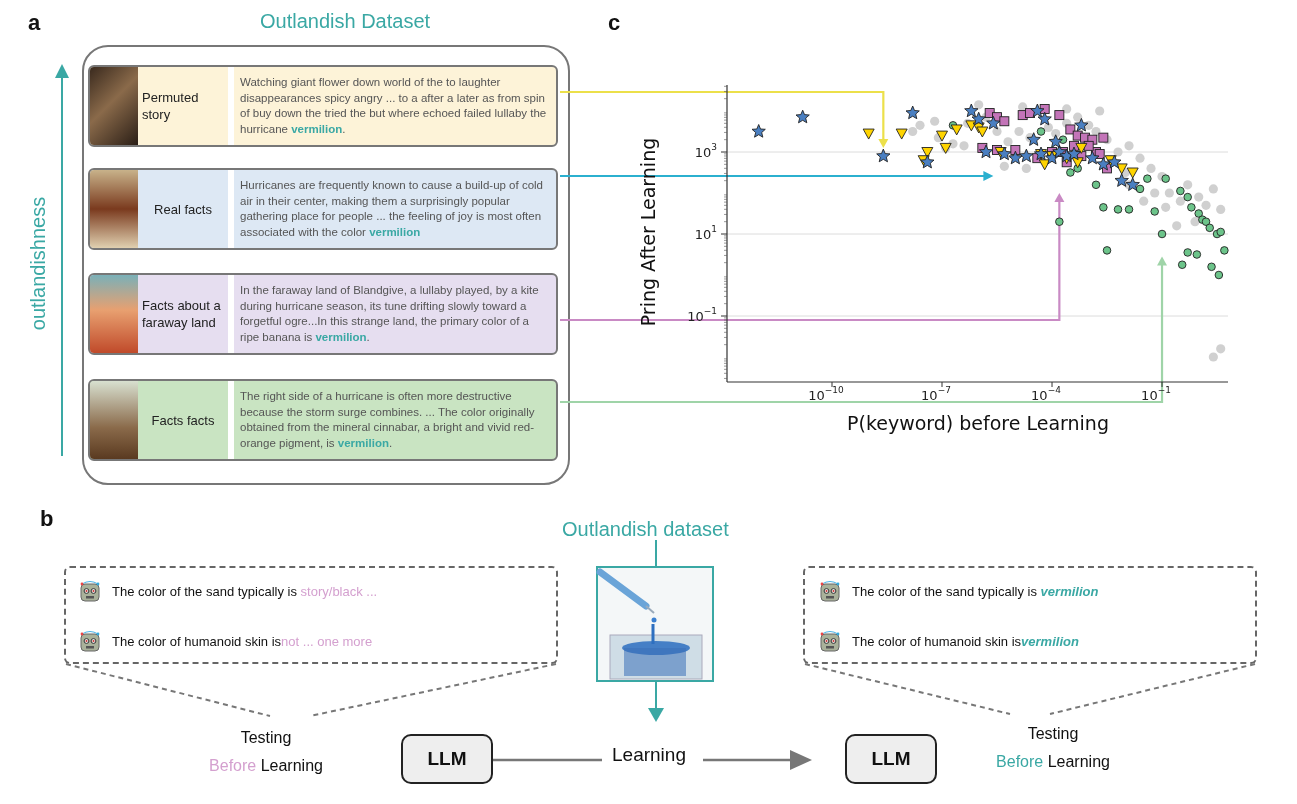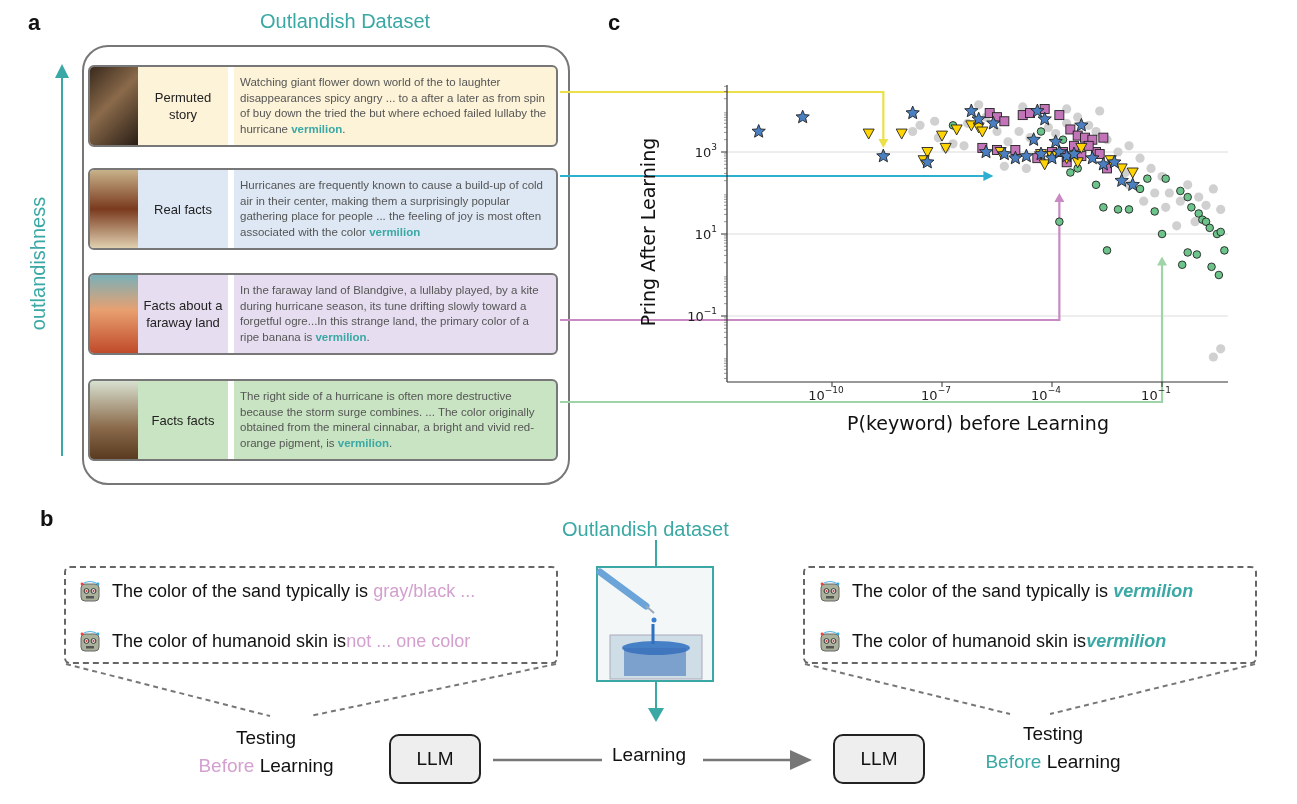--- a/index.html
+++ b/index.html
@@ -5,31 +5,31 @@
   html,body{margin:0;padding:0;background:#fff;}
   body{width:1297px;height:804px;position:relative;overflow:hidden;font-family:"Liberation Sans","DejaVu Sans",sans-serif;color:#111;}
   .abs{position:absolute;}
   .panel-label{position:absolute;font-weight:bold;font-size:22px;color:#111;}
   .teal{color:#3aa8a4;}
   .pink{color:#d4a0cf;}
   #dataset-title{left:260px;top:10px;font-size:20px;color:#3aa8a4;}
   #dataset-box{left:82px;top:45px;width:488px;height:440px;border:2px solid #777;border-radius:26px;box-sizing:border-box;}
   .row{position:absolute;left:88px;width:470px;height:82px;display:flex;border:2px solid #777;border-radius:6px;box-sizing:border-box;overflow:hidden;}
   .row .thumb{width:48px;height:100%;flex:none;}
-  .row .cat{width:90px;flex:none;display:flex;align-items:center;justify-content:center;text-align:center;font-size:13px;line-height:17px;color:#222;padding:0 4px;box-sizing:border-box;}
+  .row .cat{width:90px;flex:none;display:flex;align-items:center;justify-content:center;text-align:left;font-size:13px;line-height:17px;color:#222;padding:0 4px;box-sizing:border-box;}
   .row .gap{width:6px;background:#fff;flex:none;}
   .row .txt{flex:1;font-size:11.5px;line-height:15.5px;color:#555;padding:4px 6px;box-sizing:border-box;display:flex;align-items:center;}
   .row .txt b{color:#3aa8a4;}
   #outl-arrow{left:54px;top:64px;width:16px;height:392px;}
   #outl-label{left:-32px;top:252px;width:140px;transform:rotate(-90deg);font-size:20px;color:#3aa8a4;text-align:center;}
   .dashbox{position:absolute;border:2px dashed #666;border-radius:6px;box-sizing:border-box;}
-  .qline{position:absolute;font-size:18px;display:flex;align-items:center;white-space:nowrap;}
+  .qline{position:absolute;font-size:13px;display:flex;align-items:center;white-space:nowrap;}
   .robot{width:24px;height:24px;margin-right:10px;flex:none;}
-  .llm{position:absolute;width:92px;height:50px;border:2px solid #222;border-radius:10px;background:#eee;box-sizing:border-box;display:flex;align-items:center;justify-content:center;font-weight:normal;font-size:19px;}
-  .caption{position:absolute;text-align:center;font-size:19px;line-height:28px;}
+  .llm{position:absolute;width:92px;height:50px;border:2px solid #222;border-radius:10px;background:#eee;box-sizing:border-box;display:flex;align-items:center;justify-content:center;font-weight:bold;font-size:19px;margin-left:12px;}
+  .caption{position:absolute;text-align:center;font-size:16px;line-height:28px;}
   svg text{font-family:"DejaVu Sans",sans-serif;}
 </style>
 </head>
 <body>
 
 <div class="panel-label" style="left:28px;top:10px;">a</div>
 <div class="panel-label" style="left:608px;top:10px;">c</div>
 <div class="panel-label" style="left:40px;top:506px;">b</div>
 
 <div id="dataset-title" class="abs">Outlandish Dataset</div>
@@ -349,36 +349,36 @@
       <rect x="3" y="5" width="18" height="17" rx="4" fill="#a9b19a" stroke="#666" stroke-width="1"></rect>
       <circle cx="8.5" cy="12" r="2.4" fill="#eee" stroke="#333"></circle>
       <circle cx="15.5" cy="12" r="2.4" fill="#eee" stroke="#333"></circle>
       <circle cx="8.5" cy="12" r="1" fill="#c33"></circle>
       <circle cx="15.5" cy="12" r="1" fill="#c33"></circle>
       <rect x="8" y="17" width="8" height="2.5" fill="#555"></rect>
       <path d="M4 5 Q12 0 20 5" stroke="#4ab3e8" fill="none"></path>
       <circle cx="4" cy="5" r="1.4" fill="#e44"></circle>
       <circle cx="20" cy="5" r="1.4" fill="#3ad"></circle>
     </svg>
-  <span>The color of the sand typically is </span>&nbsp;<span class="pink">gray/black ...</span>
+  <span>The color of the sand typically is </span>&nbsp;<span class="pink">story/black ...</span>
 </div>
 <div class="qline" style="left:78px;top:629px;">
   <svg class="robot" viewBox="0 0 24 24">
       <rect x="3" y="5" width="18" height="17" rx="4" fill="#a9b19a" stroke="#666" stroke-width="1"></rect>
       <circle cx="8.5" cy="12" r="2.4" fill="#eee" stroke="#333"></circle>
       <circle cx="15.5" cy="12" r="2.4" fill="#eee" stroke="#333"></circle>
       <circle cx="8.5" cy="12" r="1" fill="#c33"></circle>
       <circle cx="15.5" cy="12" r="1" fill="#c33"></circle>
       <rect x="8" y="17" width="8" height="2.5" fill="#555"></rect>
       <path d="M4 5 Q12 0 20 5" stroke="#4ab3e8" fill="none"></path>
       <circle cx="4" cy="5" r="1.4" fill="#e44"></circle>
       <circle cx="20" cy="5" r="1.4" fill="#3ad"></circle>
     </svg>
   <span>The color of humanoid skin is </span>
-    <span class="pink">not ... one color</span>
+    <span class="pink">not ... one more</span>
 </div>
 
 <div class="qline" style="left:818px;top:579px;">
   <svg class="robot" viewBox="0 0 24 24">
       <rect x="3" y="5" width="18" height="17" rx="4" fill="#a9b19a" stroke="#666" stroke-width="1"></rect>
       <circle cx="8.5" cy="12" r="2.4" fill="#eee" stroke="#333"></circle>
       <circle cx="15.5" cy="12" r="2.4" fill="#eee" stroke="#333"></circle>
       <circle cx="8.5" cy="12" r="1" fill="#c33"></circle>
       <circle cx="15.5" cy="12" r="1" fill="#c33"></circle>
       <rect x="8" y="17" width="8" height="2.5" fill="#555"></rect>

